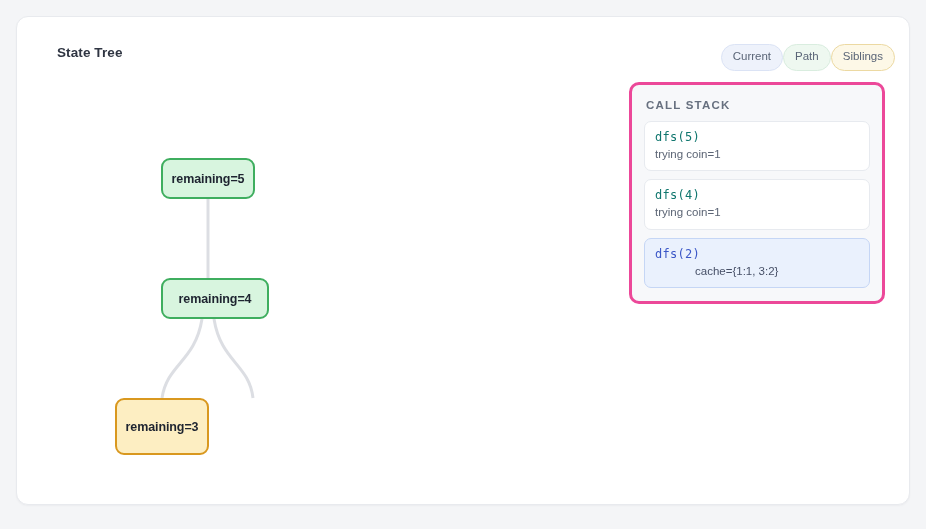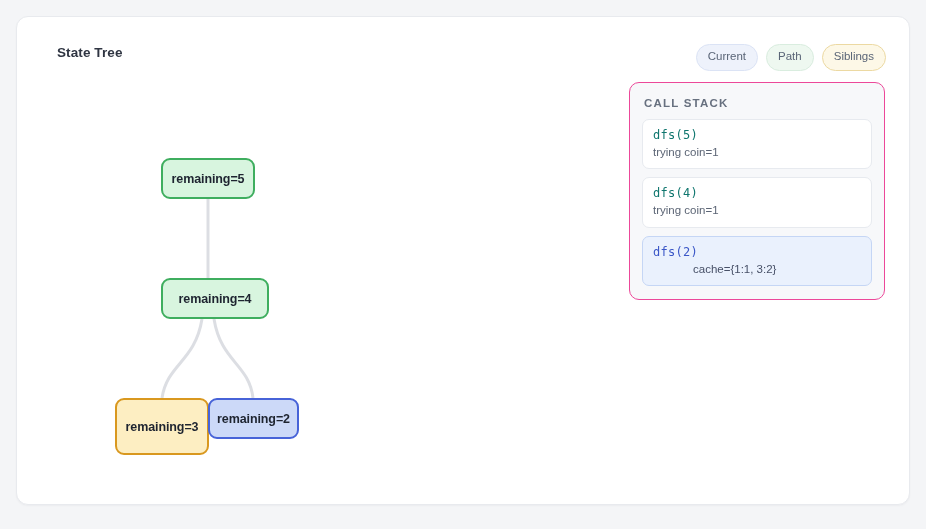--- a/index.html
+++ b/index.html
@@ -34,24 +34,24 @@
     left: 40px;
     top: 28px;
     font-size: 13.5px;
     font-weight: bold;
     color: #2f3542;
     letter-spacing: 0.1px;
   }
 
   .legend {
     position: absolute;
-    right: 23px;
+    right: 14px;
     top: 27px;
     display: flex;
-    gap: 8px;
+    gap: 0;
     align-items: center;
   }
   .pill {
     font-size: 11.5px;
     line-height: 1;
     padding: 6px 11px 7px;
     border-radius: 999px;
     border: 1px solid transparent;
     white-space: nowrap;
   }
@@ -120,21 +120,21 @@
   .n-left  { left:  98px; top: 381px; width: 94px; height: 57px; }
   .n-right { left: 191px; top: 381px; width: 91px; height: 41px; }
 
   
   .callstack {
     position: absolute;
     left: 612px;
     top: 65px;
     width: 256px;
     background: #f7f8fa;
-    border: 1px solid #ec4899;
+    border: 3px solid #ec4899;
     border-radius: 10px;
     box-sizing: border-box;
     padding: 14px 12px 13px;
   }
   .callstack-title {
     font-size: 11.5px;
     font-weight: bold;
     letter-spacing: 1.2px;
     color: #67707f;
     margin: 0 0 10px 2px;
@@ -184,21 +184,20 @@
   <div class="tree">
     <svg class="edges" viewBox="0 0 610 489">
       <line x1="191" y1="182" x2="191" y2="261" stroke="#dcdee3" stroke-width="3"></line>
       <path d="M 185 302 C 178 345 150 347 145 381" fill="none" stroke="#dcdee3" stroke-width="3"></path>
       <path d="M 197 302 C 204 345 232 347 236 381" fill="none" stroke="#dcdee3" stroke-width="3"></path>
     </svg>
 
     <div class="node node-green n-root">remaining=5</div>
     <div class="node node-green n-mid">remaining=4</div>
     <div class="node node-amber n-left">remaining=3</div>
-    <div class="node node-blue  n-right">remaining=2</div>
   </div>
 
   <div class="callstack">
     <div class="callstack-title">CALL STACK</div>
 
     <div class="frame">
       <div class="frame-fn">dfs(5)</div>
       <div class="frame-note">trying coin=1</div>
     </div>
 

